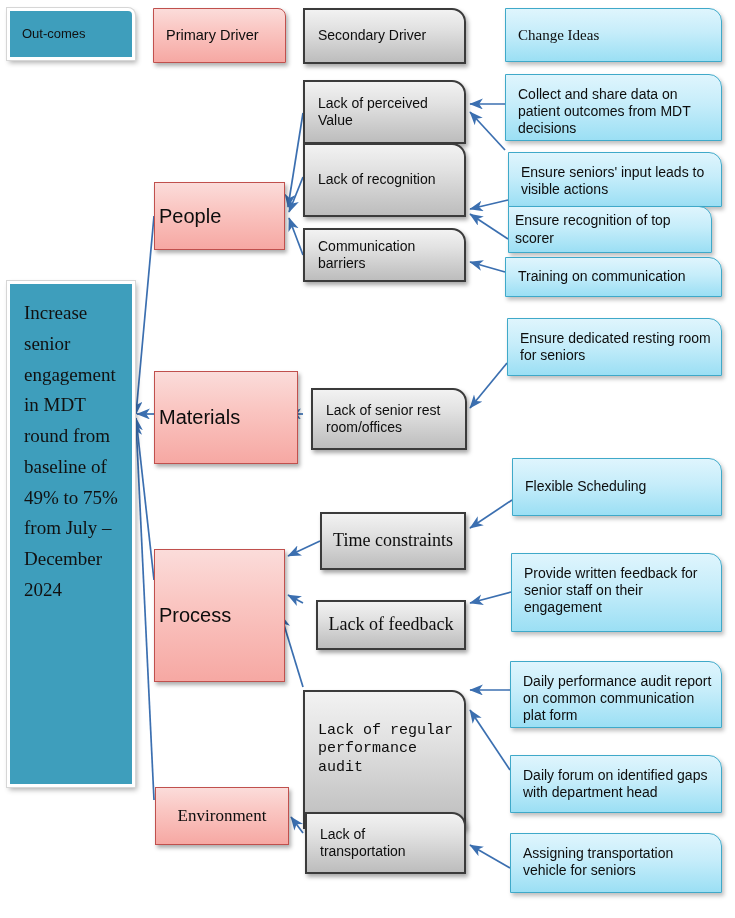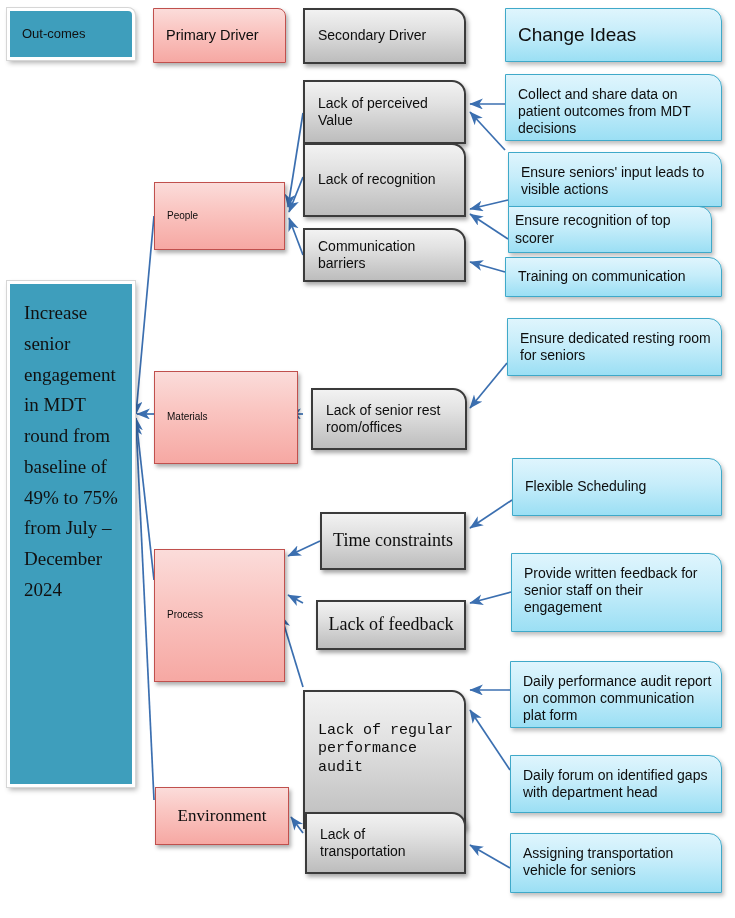--- a/index.html
+++ b/index.html
@@ -58,21 +58,21 @@
     border:1px solid #C0504D;
     box-shadow:2px 3px 4px rgba(0,0,0,.32);
     color:#0d0d0d;
     align-items:center;
   }
   .pink.header{
     border-radius:0 8px 0 0;
     padding-left:12px;
     font-size:14.5px;
   }
-  .pink.sans{font-family:"Liberation Sans", sans-serif;font-size:10px;padding-left:12px;justify-content:flex-start;}
+  .pink.sans{font-family:"Liberation Sans", sans-serif;font-size:20px;padding-left:4px;justify-content:flex-start;}
   .pink.serif{font-family:"Liberation Serif", serif;font-size:17px;justify-content:center;text-align:center;}
 
   
   .grey{
     background:linear-gradient(to bottom,#F2F2F2 0%,#E2E2E2 35%,#C9C9C9 78%,#BDBDBD 100%);
     border:2px solid #3B3B3B;
     box-shadow:2px 3px 4px rgba(0,0,0,.35);
     color:#0d0d0d;
   }
   .grey.snip{border-radius:0 14px 0 0;}
@@ -86,21 +86,21 @@
     border:1px solid #3FA9C9;
     box-shadow:2px 3px 4px rgba(0,0,0,.26);
     color:#0d0d0d;
     border-radius:0 13px 0 0;
     font-family:"Liberation Sans", sans-serif;
     font-size:14px;
     align-items:center;
     justify-content:flex-start;
     padding:0 8px 0 12px;
   }
-  .blue.header{font-size:19px;}
+  .blue.header{font-size:15px;font-family:Liberation Serif, serif;}
   .blue.top{align-items:flex-start;padding-top:11px;}
 </style>
 </head>
 <body>
 
 <div id="canvas">
 
   <svg class="connectors" viewBox="0 0 735 918">
     <defs>
       <marker id="ah" markerWidth="9" markerHeight="9" refX="7.6" refY="3.2" orient="auto" markerUnits="strokeWidth">

